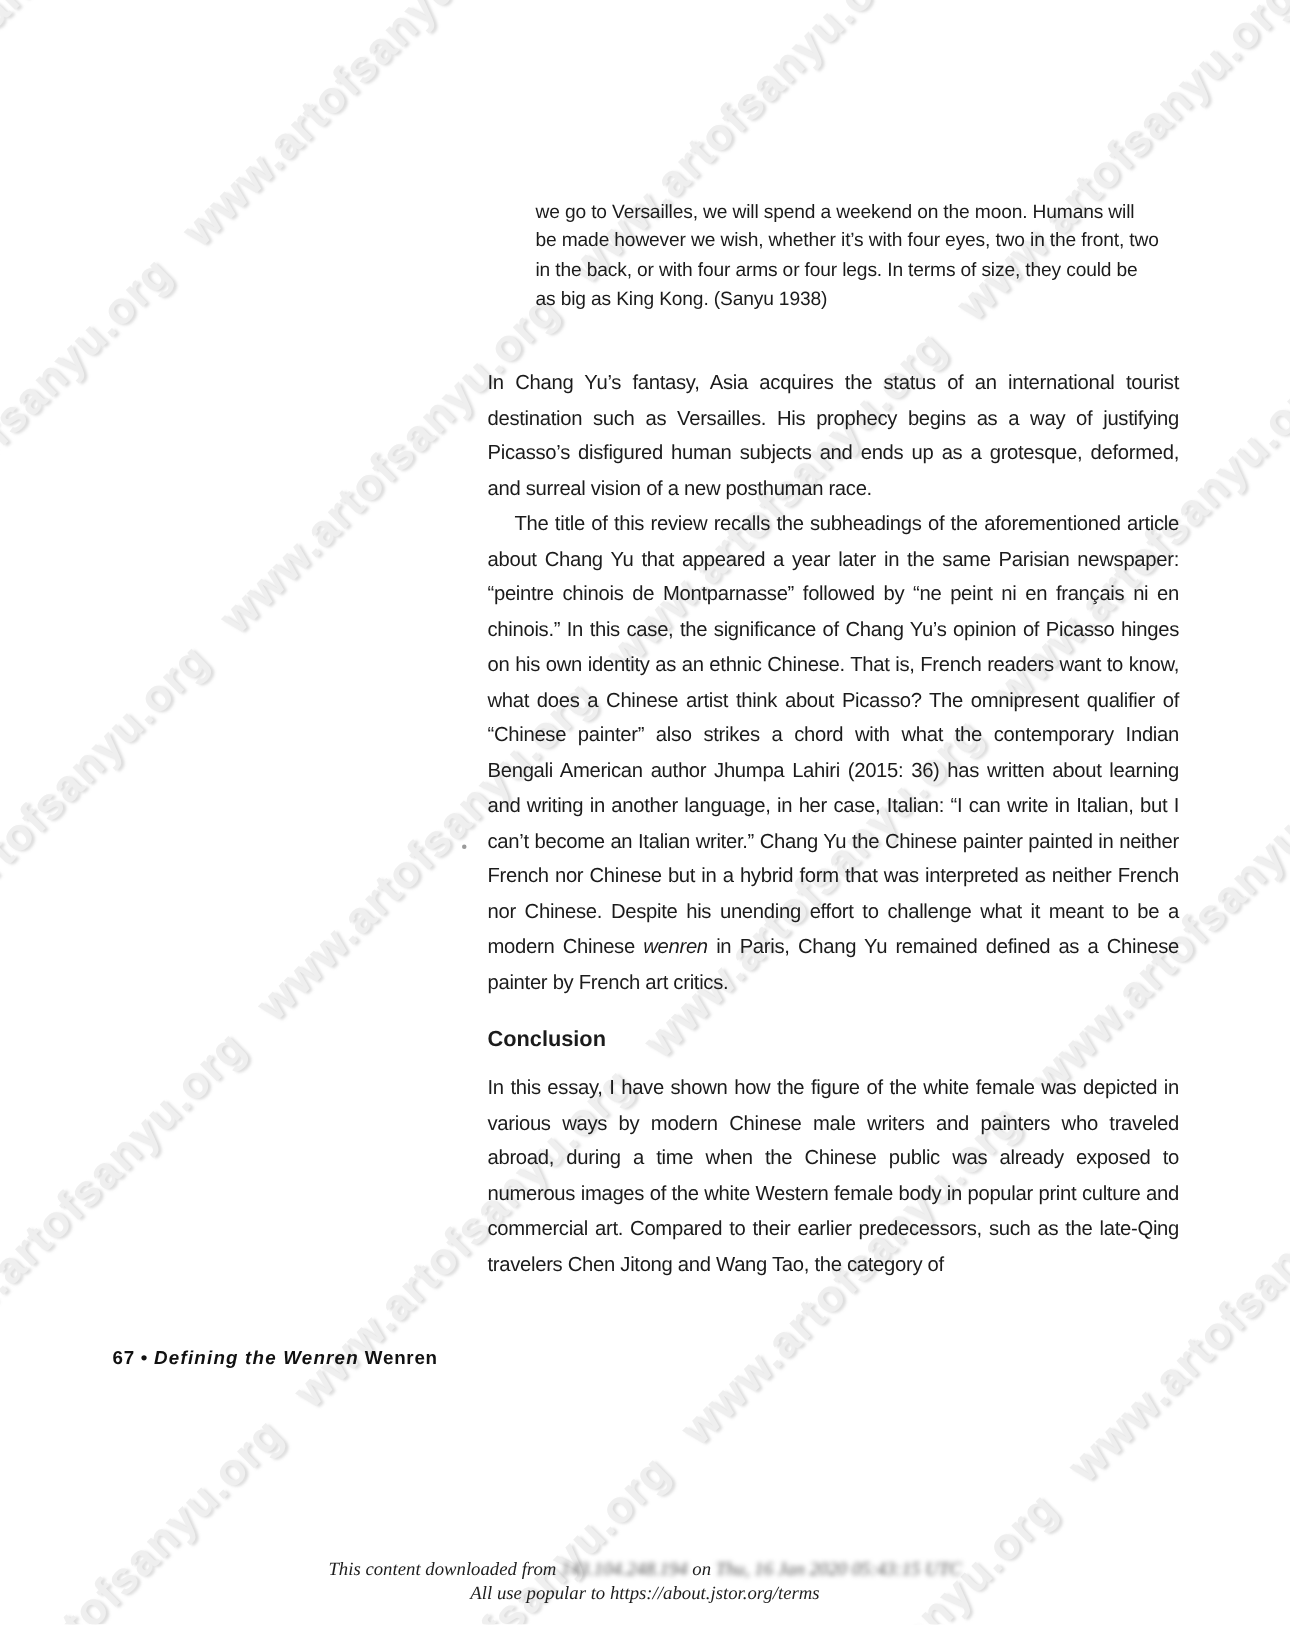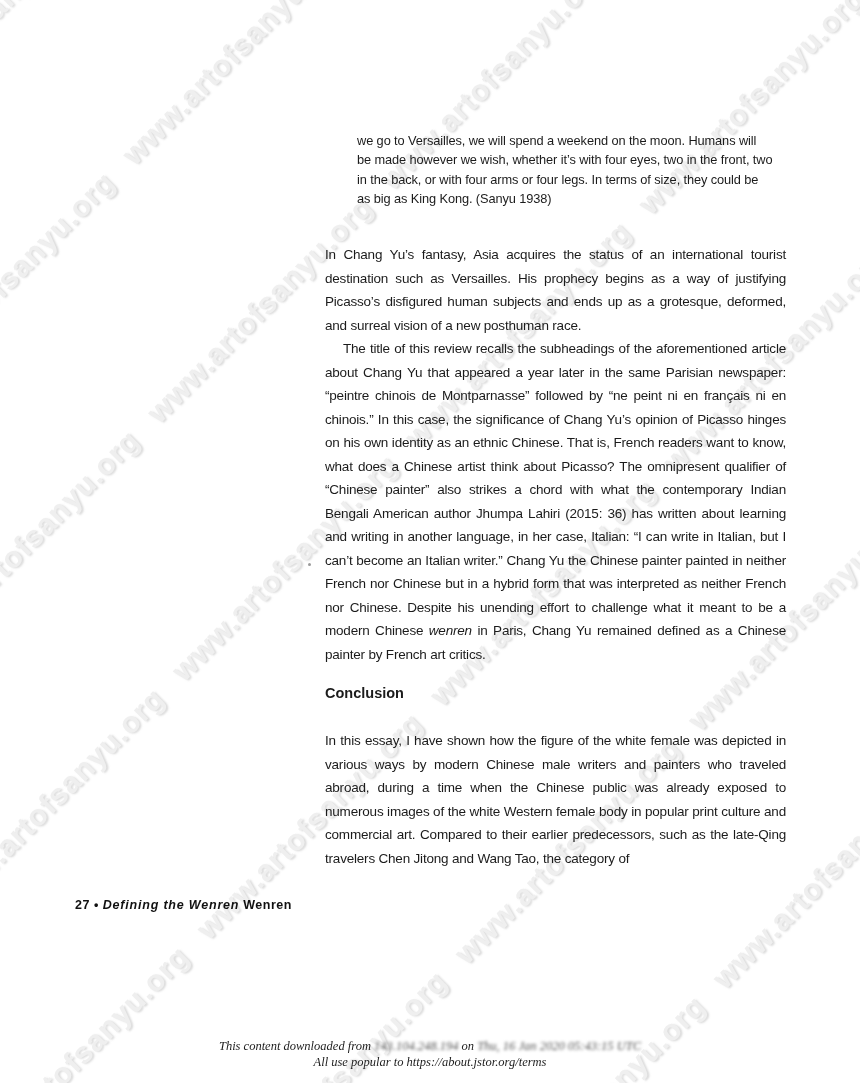--- a/index.html
+++ b/index.html
@@ -34,21 +34,21 @@
     font-size:12.8px;line-height:19.3px;letter-spacing:-0.1px;
     text-align:left;
   }
   .para{
     margin:0;text-align:justify;
     font-size:13.5px;line-height:23.5px;letter-spacing:-0.2px;
   }
   .para.indent{text-indent:18px;}
   .para em{font-style:italic;}
   .section-heading{
-    margin:15px 0 24px 0;
+    margin:15px 0 8px 0;
     font-size:14.5px;font-weight:bold;line-height:24px;
   }
   
   .runfoot{
     position:absolute;left:75px;top:897px;z-index:1;
     font-size:12.5px;line-height:16px;color:#111;
   }
   .runfoot .b{font-weight:bold;letter-spacing:0.5px;}
   .runfoot .bi{font-weight:bold;font-style:italic;letter-spacing:0.8px;}
   
@@ -103,20 +103,20 @@
         <div class="para indent">The title of this review recalls the subheadings of the aforementioned article about Chang Yu that appeared a year later in the same Parisian newspaper: “peintre chinois de Montparnasse” followed by “ne peint ni en français ni en chinois.” In this case, the significance of Chang Yu’s opinion of Picasso hinges on his own identity as an ethnic Chinese. That is, French readers want to know, what does a Chinese artist think about Picasso? The omnipresent qualifier of “Chinese painter” also strikes a chord with what the contemporary Indian Bengali American author Jhumpa Lahiri (2015: 36) has written about learning and writing in another language, in her case, Italian: “I can write in Italian, but I can’t become an Italian writer.” Chang Yu the Chinese painter painted in neither French nor Chinese but in a hybrid form that was interpreted as neither French nor Chinese. Despite his unending effort to challenge what it meant to be a modern Chinese <em>wenren</em> in Paris, Chang Yu remained defined as a Chinese painter by French art critics.</div>
       </div>
 
     <div class="section-heading">Conclusion</div>
 
     <div class="para">In this essay, I have shown how the figure of the white female was depicted in various ways by modern Chinese male writers and painters who traveled abroad, during a time when the Chinese public was already exposed to numerous images of the white Western female body in popular print culture and commercial art. Compared to their earlier predecessors, such as the late-Qing travelers Chen Jitong and Wang Tao, the category of</div>
   </div>
 
   <div class="speck"></div>
 
-  <div class="runfoot"><span class="b">27</span><span class="b"> • </span><span class="bi">Defining the Wenren</span><span class="b"> </span><span class="b">Wenren</span></div>
+  <div class="runfoot"><span class="b">67</span><span class="b"> • </span><span class="bi">Defining the Wenren</span><span class="b"> </span><span class="b">Wenren</span></div>
 
   <div class="jstor">
     <div><span>This content downloaded from </span><span class="redacted">143.104.248.194</span><span> on </span><span class="redacted">Thu, 16 Jan 2020 05:43:15 UTC</span></div>
     <div>All use popular to https://about.jstor.org/terms</div>
   </div>
 
 </div>
 
 </body></html>

